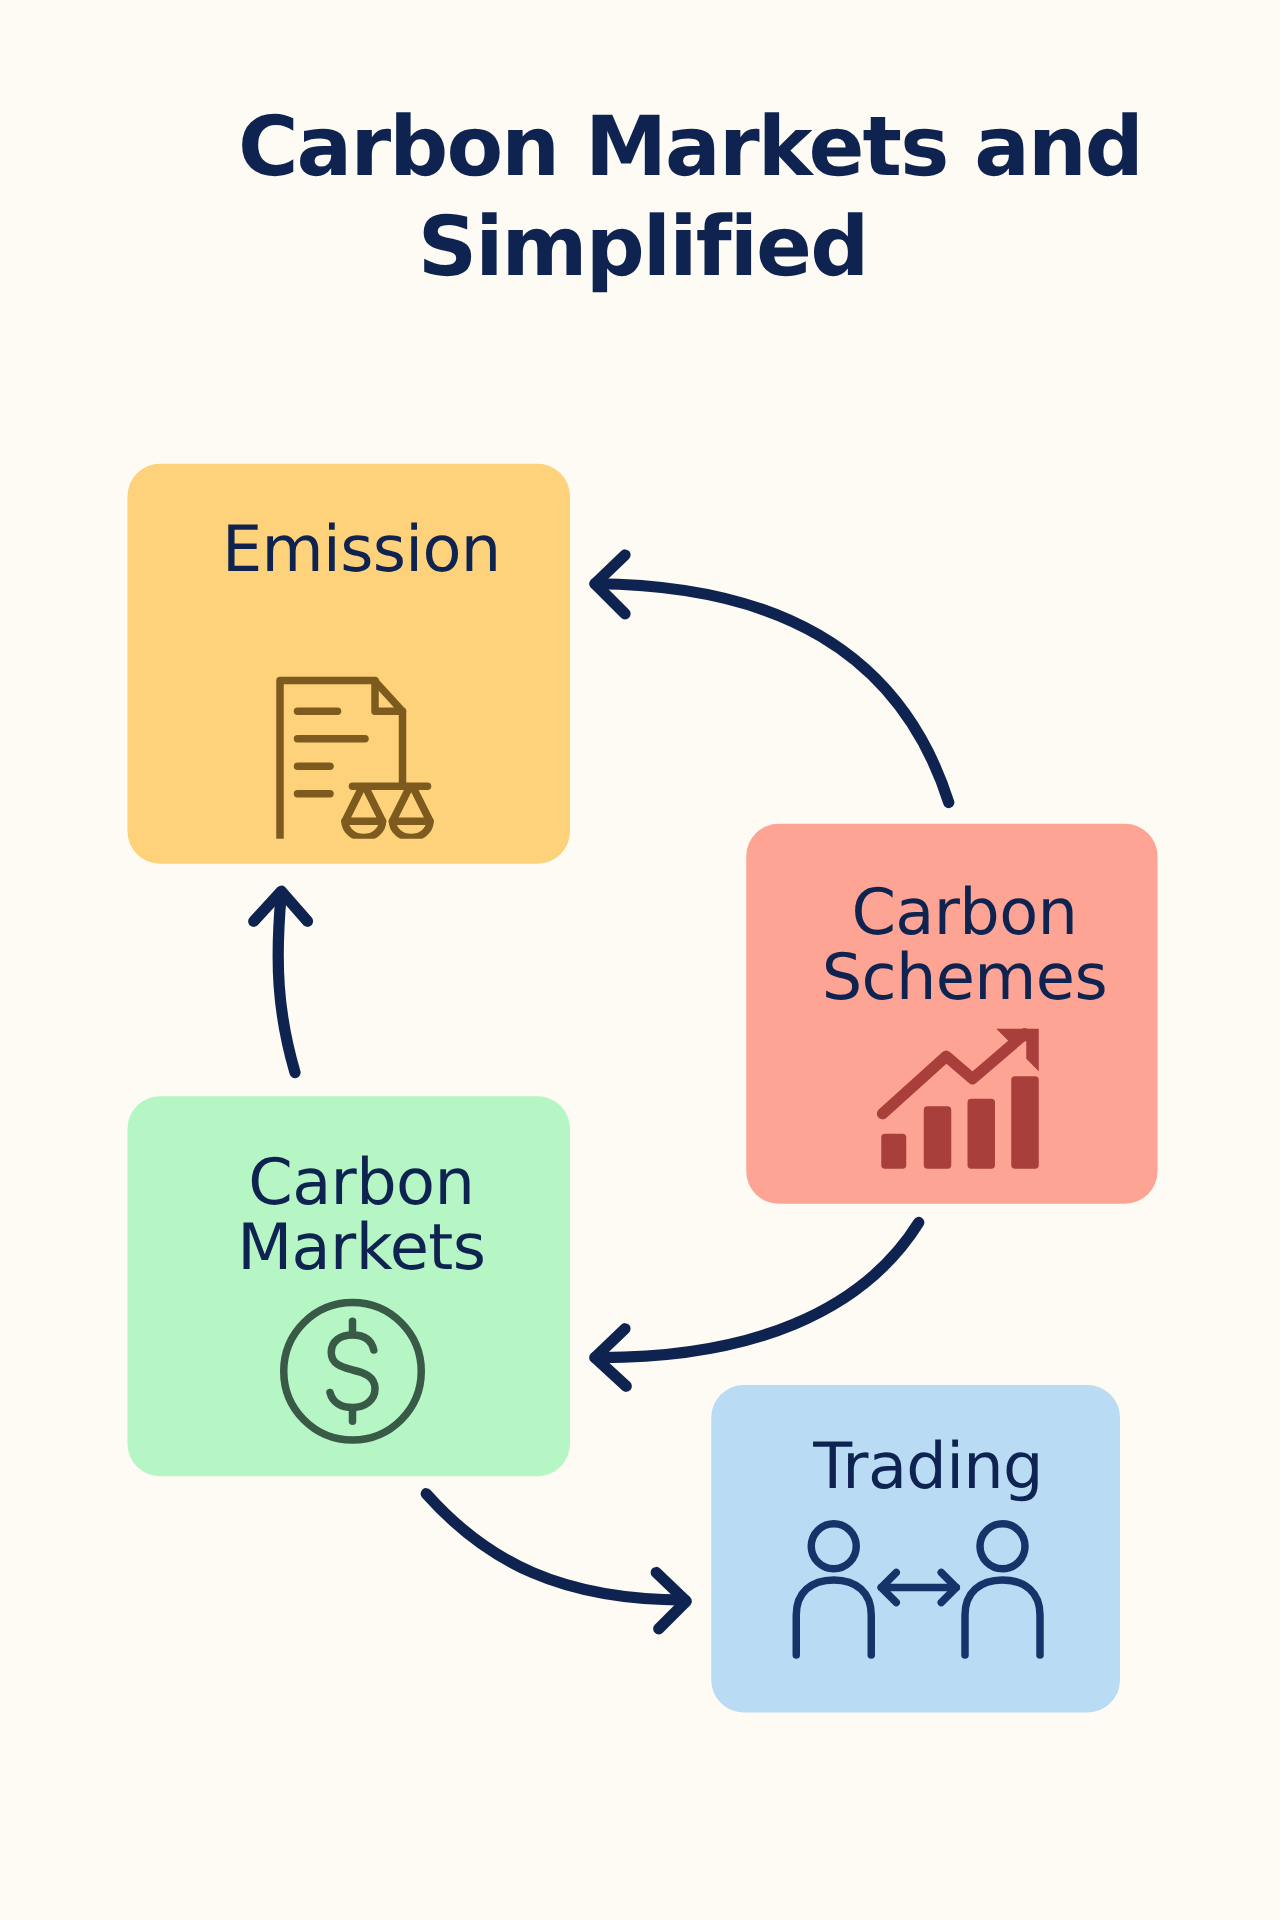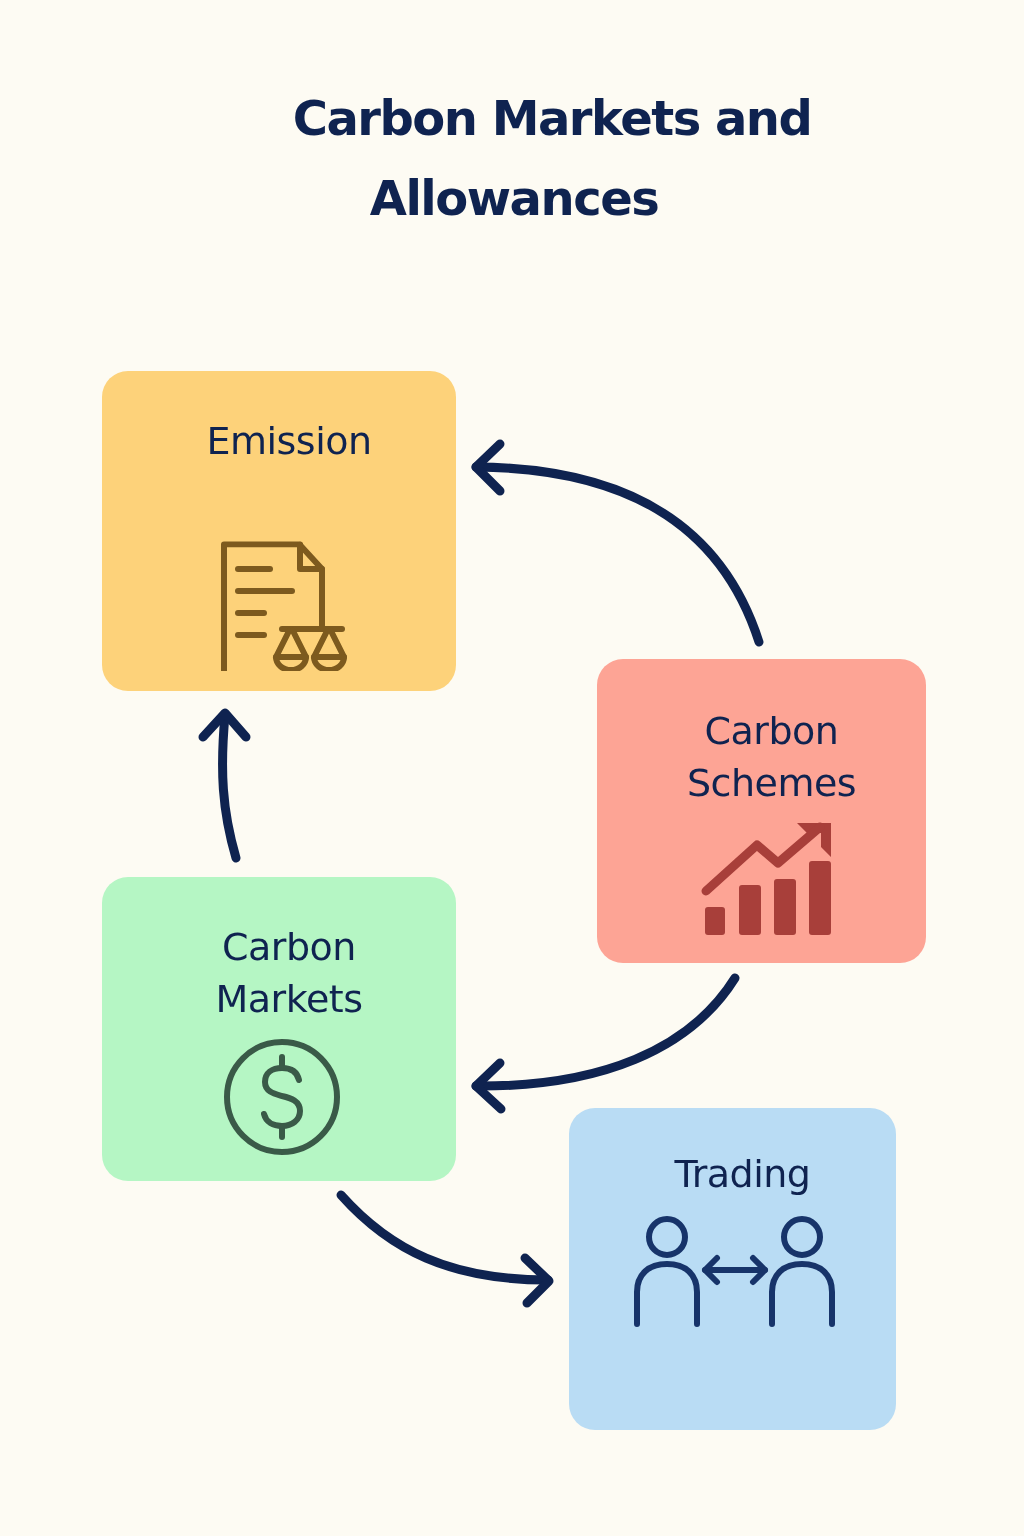--- a/index.html
+++ b/index.html
@@ -7,68 +7,68 @@
       width: 1024px; height: 1536px;
       background: #fdfbf3;
       position: relative; overflow: hidden;
       font-family: "DejaVu Sans", sans-serif;
       color: #0f2350;
     }
     .title {
       position: absolute;
       top: 78px; left: 170px; width: 740px;
       text-align: center;
-      font-size: 48px; font-weight: bold;
+      font-size: 66px; font-weight: bold;
       line-height: 80px;
       letter-spacing: -1.5px;
       color: #0f2350;
     }
     .title .line { display: block; }
     .title .l1 { transform: translateX(12px); }
     .title .l2 { transform: translateX(-32px); }
     .title .l3 { transform: translateX(-26px); }
 
     .box {
       position: absolute;
       border-radius: 26px;
       text-align: center;
       box-sizing: border-box;
     }
     .box .label {
-      font-size: 38px;
+      font-size: 51px;
       line-height: 52px;
       color: #0f2350;
       letter-spacing: -0.5px;
       font-family: "DejaVu Sans", sans-serif;
       padding-left: 20px;
     }
     .box .label span { display: block; }
     #box-emission { left: 102px; top: 371px; width: 354px; height: 320px; background: #fdd27a; }
     #box-emission .label { margin-top: 44px; }
     #box-markets { left: 597px; top: 659px; width: 329px; height: 304px; background: #fda495; }
     #box-markets .label { margin-top: 46px; }
     #box-pricing { left: 102px; top: 877px; width: 354px; height: 304px; background: #b5f6c4; }
     #box-pricing .label { margin-top: 44px; }
-    #box-trading { left: 569px; top: 1108px; width: 327px; height: 322px; background: #b9dcf4; }
+    #box-trading { left: 569px; top: 1108px; width: 327px; height: 262px; background: #b9dcf4; }
     #box-trading .label { margin-top: 40px; }
 
     .icon { position: absolute; }
     #icon-doc { left: 112px; top: 160px; }
     #icon-chart { left: 103px; top: 160px; }
     #icon-dollar { left: 118px; top: 158px; }
     #icon-trade { left: 58px; top: 104px; }
 
     svg.arrows { position: absolute; left: 0; top: 0; }
   </style>
 </head>
 <body>
 
 <h1 class="title" style="margin:0;">
   <span class="line l1">Carbon Markets and</span>
-  <span class="line l3">Allowances</span>
+  <span class="line l3">Simplified</span>
 </h1>
 
 <svg class="arrows" width="1024" height="1536">
   <g fill="none" stroke="#0f2350" stroke-width="9" stroke-linecap="round" stroke-linejoin="round">
 
     <g>
       <path d="M 759 642 C 720 520, 620 468, 476 467"></path>
       <path d="M 500 444 L 476 467 L 500 491"></path>
     </g>
 

